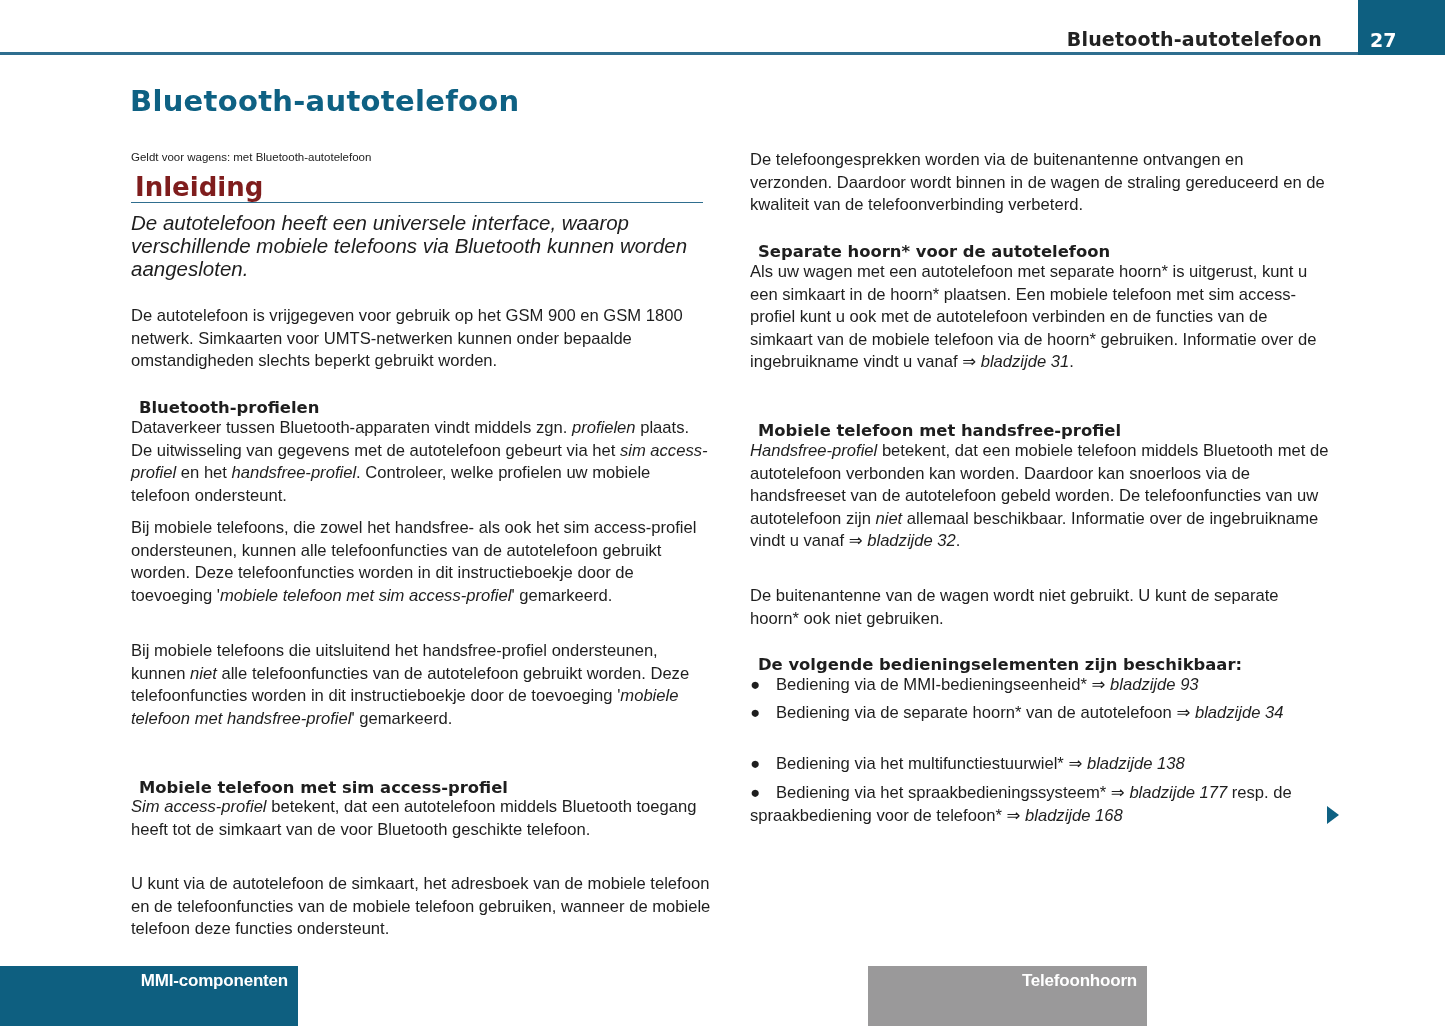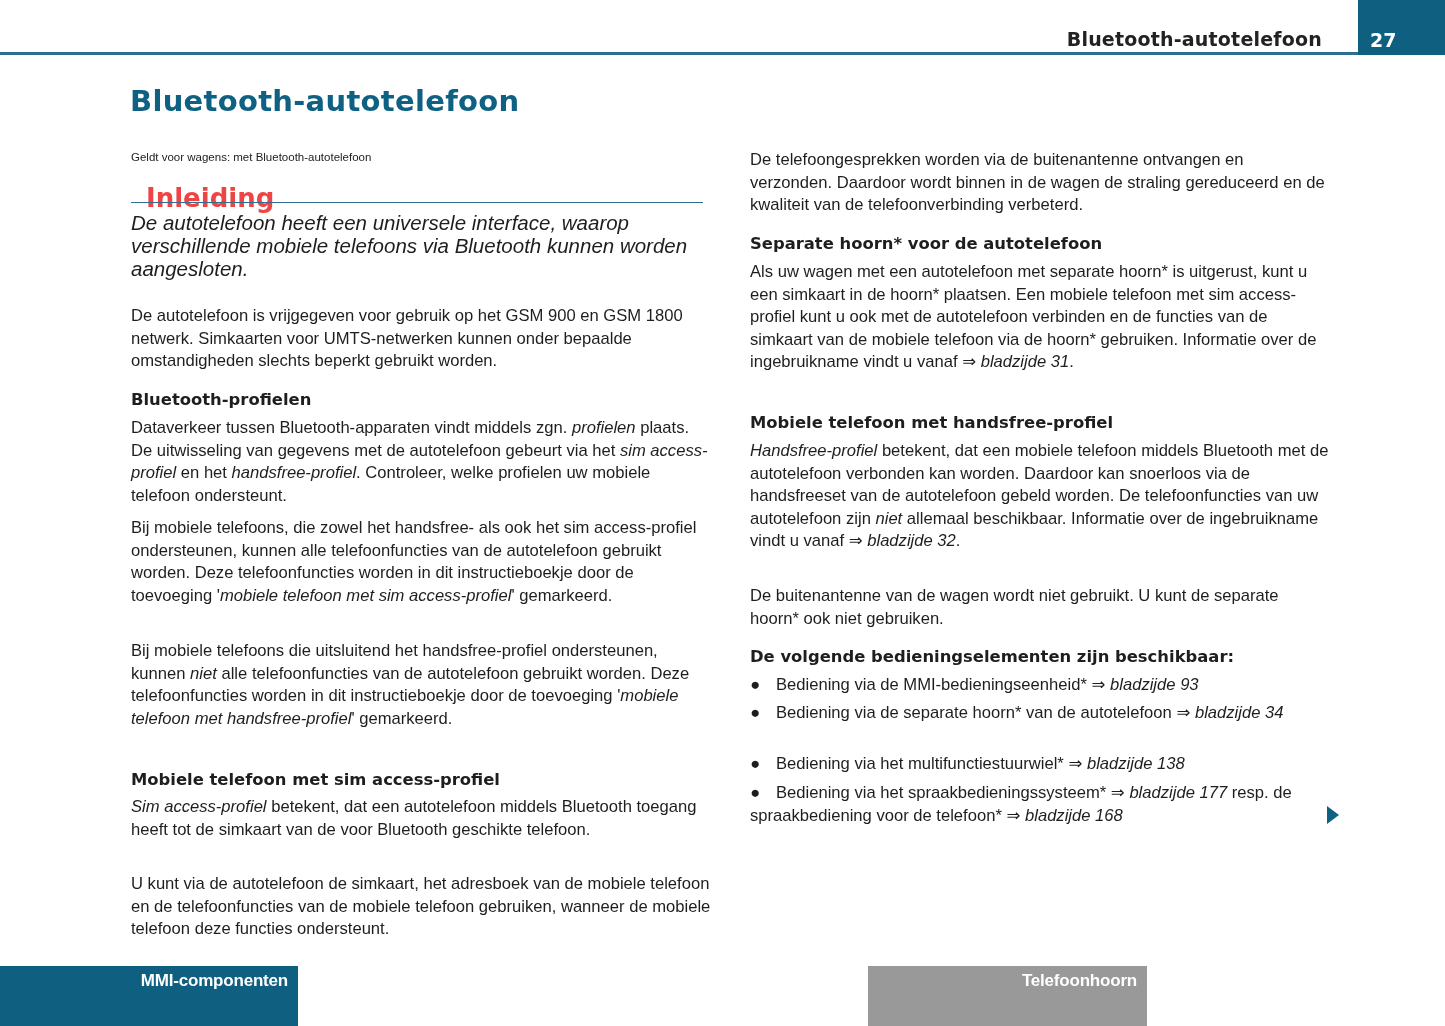--- a/index.html
+++ b/index.html
@@ -29,37 +29,37 @@
     position: absolute; left: 130px; top: 84px; margin: 0;
     font-family: "DejaVu Sans", sans-serif; font-weight: bold; font-size: 29px;
     color: #0e6183; letter-spacing: 0.3px;
   }
   .col { position: absolute; top: 0; }
   .col-left { left: 131px; width: 572px; }
   .col-right { left: 750px; width: 575px; }
 
   .applies { position: absolute; top: 151px; font-size: 11.5px; color: #222; }
   .section-title {
-    position: absolute; top: 168px; margin: 15px;
+    position: absolute; top: 168px; margin: 4px;
     font-family: "DejaVu Sans", sans-serif; font-weight: bold; font-size: 26px;
-    color: #ef4444;
+    color: #7f1d1d;
   }
   .section-rule {
     position: absolute; top: 202px; left: 0; width: 572px; height: 1px; background: #2f6e8f;
   }
   .intro {
     position: absolute; top: 211px; left: 0; width: 572px; margin: 0;
     font-style: italic; font-size: 20.5px; line-height: 23px; color: #1e1e1e;
   }
   .para {
     margin: 0; font-size: 16.6px; line-height: 22.5px; color: #1e1e1e;
     position: absolute; left: 0; width: 580px;
   }
   .sub {
-    margin: 0; position: absolute; left: 0;
+    margin: 8px; position: absolute; left: 0;
     font-family: "DejaVu Sans", sans-serif; font-weight: bold; font-size: 16.4px; color: #1e1e1e;
   }
   .it { font-style: italic; }
   .bullet-dot { display: inline-block; width: 26px; }
   .next-arrow {
     position: absolute; left: 1327px; top: 806px; width: 0; height: 0;
     border-top: 9px solid transparent; border-bottom: 9px solid transparent;
     border-left: 12px solid #0e6183;
   }
   .footer-tabs { position: absolute; left: 0; top: 966px; width: 1445px; height: 60px; }

